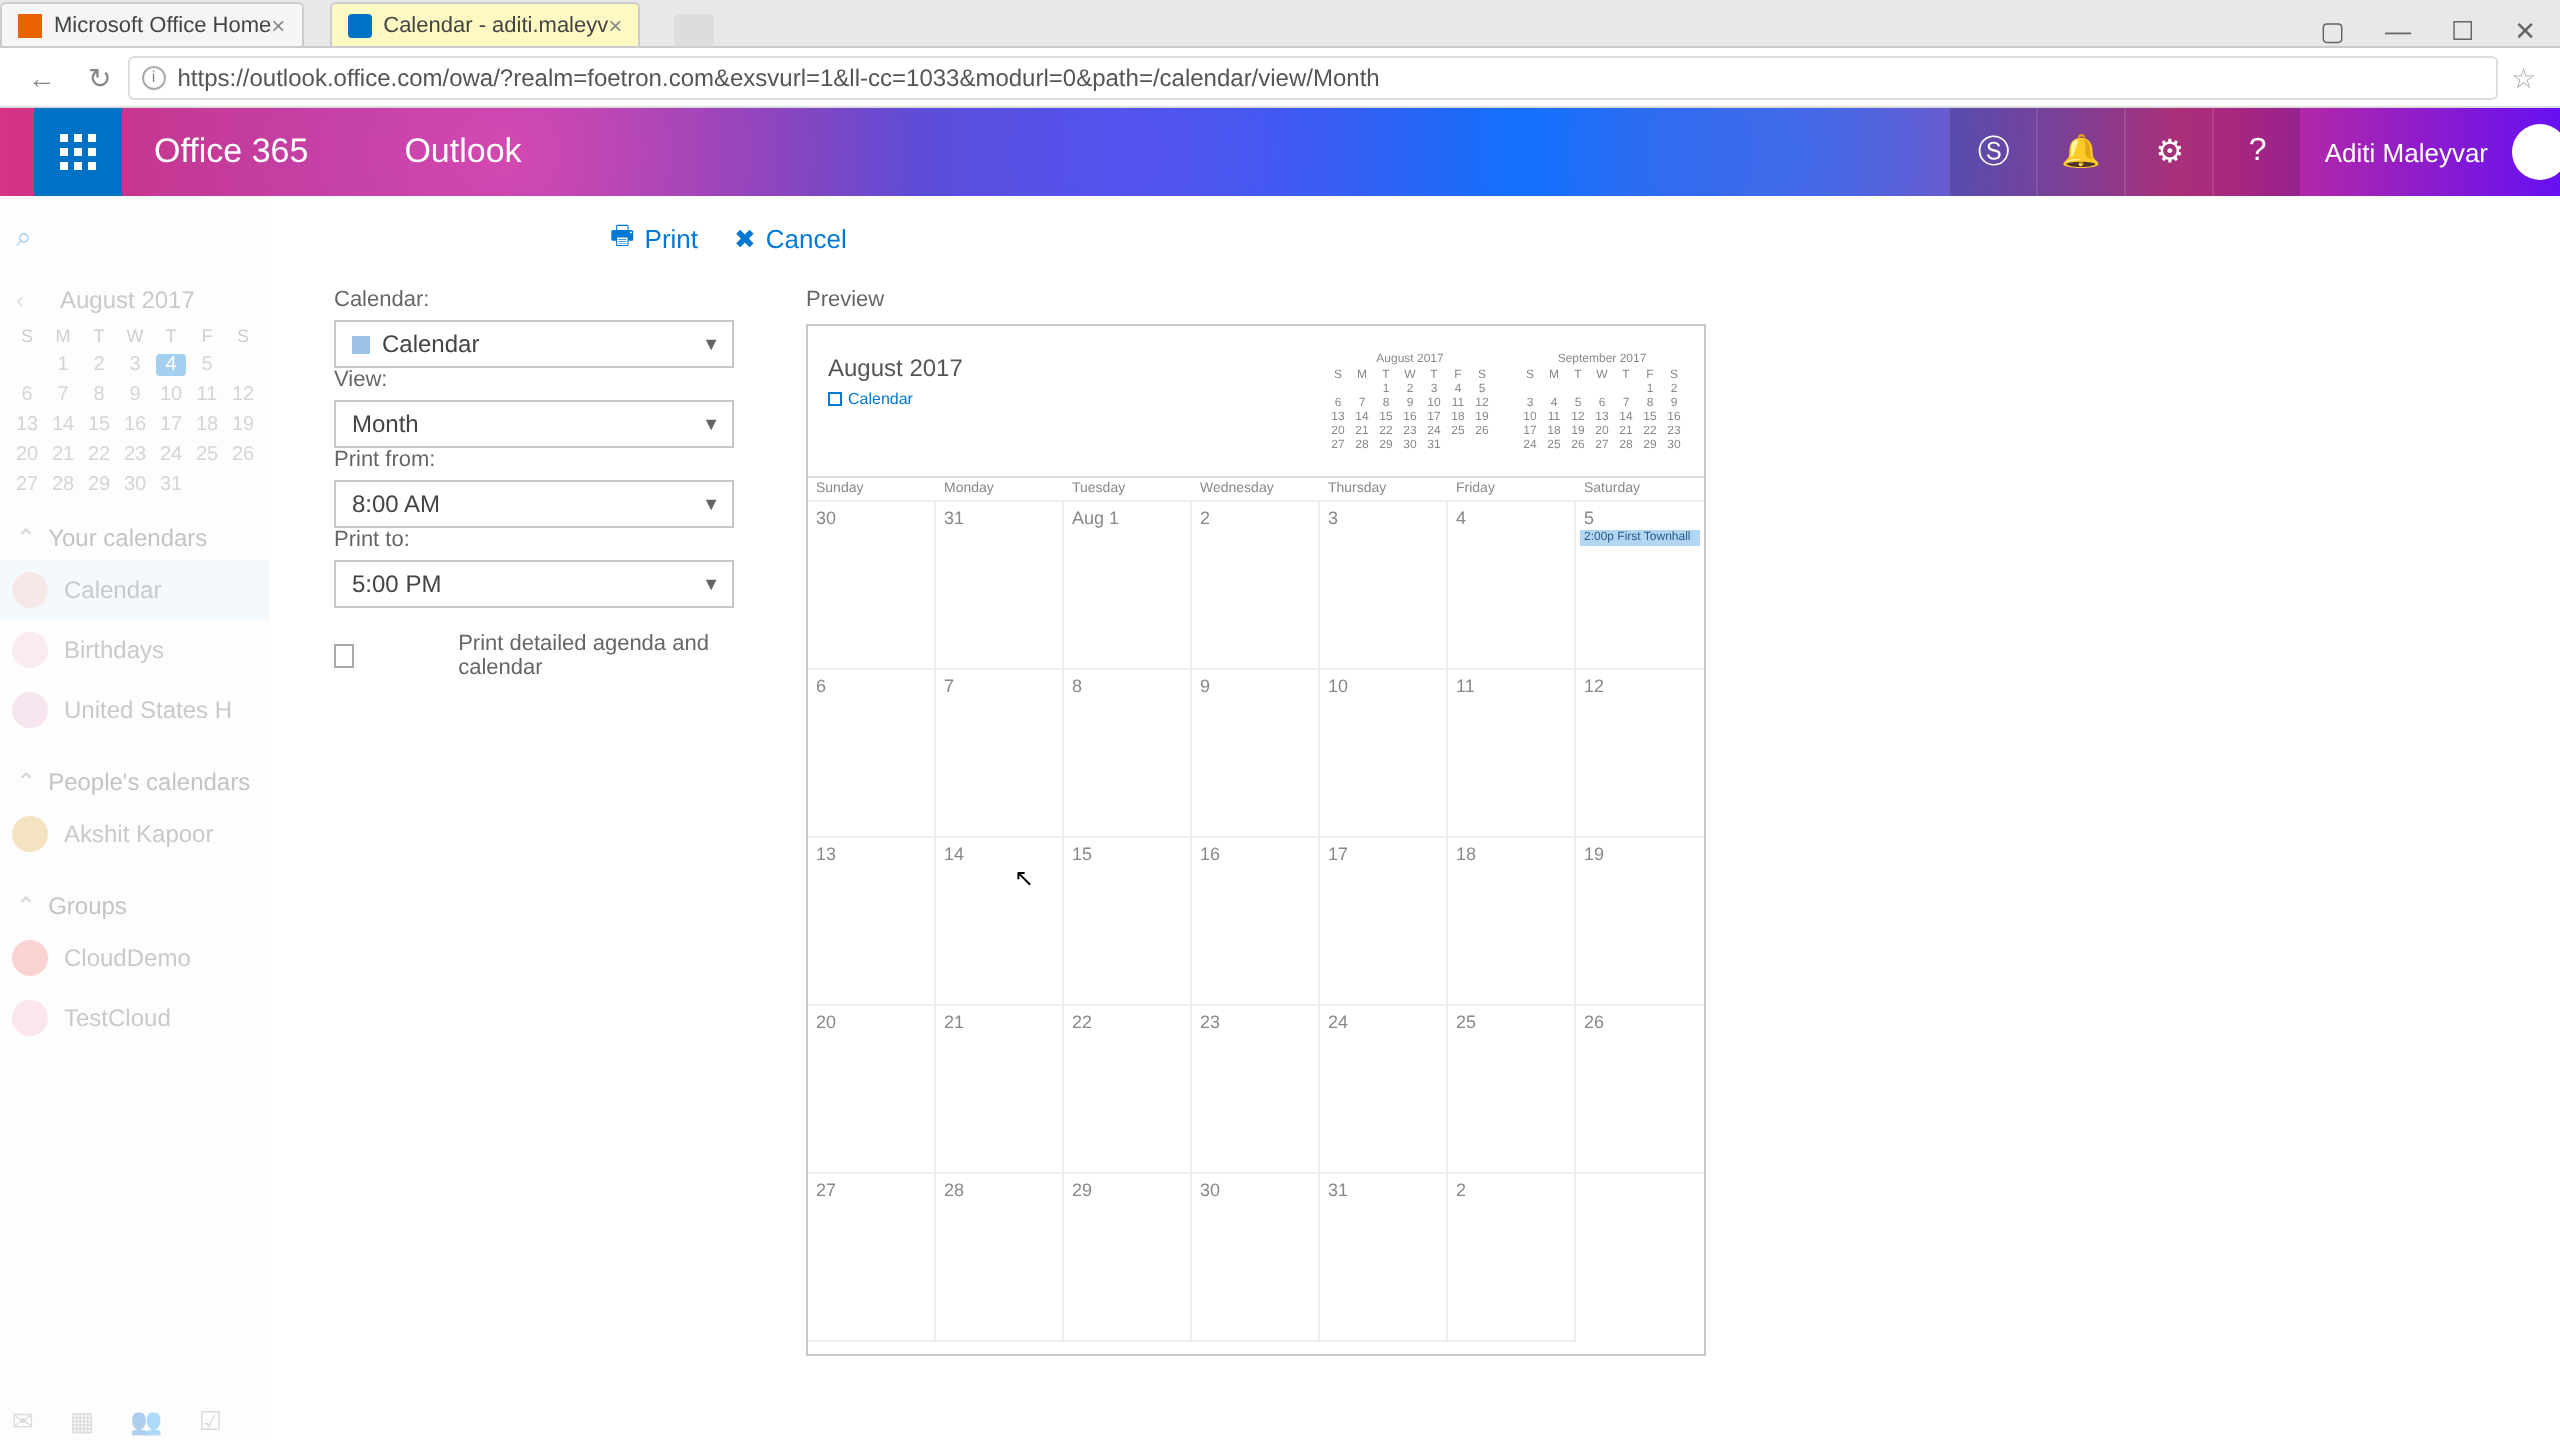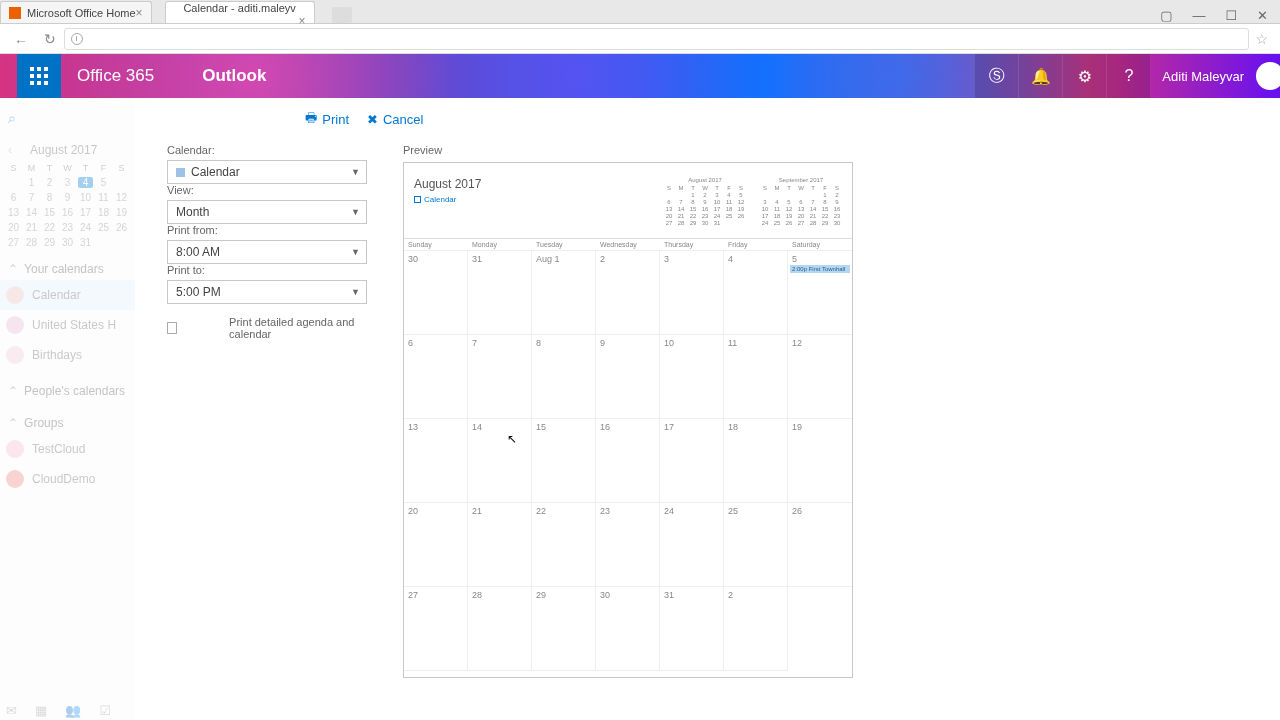--- a/index.html
+++ b/index.html
@@ -1,21 +1,21 @@
 <!DOCTYPE html>
 <html><head>
 <meta charset="utf-8">
 <style>
 * { margin: 0; padding: 0; box-sizing: border-box; font-family: "Segoe UI", Arial, sans-serif; }
 body { width: 1280px; height: 720px; overflow: hidden; background: #fff; }
 
 
 .browser-tabs { height: 24px; background: #e8e8e8; display: flex; align-items: flex-end; border-bottom: 1px solid #ccc; }
 .tab { height: 22px; background: #f5f5f5; border: 1px solid #ccc; border-bottom: none; border-radius: 3px 3px 0 0; display: flex; align-items: center; padding: 0 8px; font-size: 11px; color: #444; margin-right: 13px; min-width: 150px; cursor: pointer; }
-.tab.active { background: #ffffff; flex-direction: column; }
+.tab.active { background: #fef9c3; }
 .tab .favicon { width: 12px; height: 12px; margin-right: 6px; display: inline-block; }
 .tab .favicon.orange { background: #eb6100; }
 .tab .favicon.blue { background: #0072c6; border-radius: 2px; }
 .tab .close { margin-left: auto; color: #888; font-size: 12px; }
 .newtab { width: 20px; height: 16px; background: #ddd; border-radius: 2px; margin-left: 4px; display:flex; align-items:center; justify-content:center; font-size:10px; color:#666; }
 .browser-right { margin-left: auto; display: flex; align-items: center; gap: 20px; padding-right: 12px; color: #666; font-size: 13px; }
 
 .addr-bar { height: 30px; display: flex; align-items: center; padding: 0 6px; border-bottom: 1px solid #ddd; }
 .addr-bar .nav-icon { color: #888; font-size: 14px; padding: 0 8px; cursor: pointer; }
 .addr-bar .url-box { flex: 1; display: flex; align-items: center; border: 1px solid #ddd; border-radius: 3px; height: 22px; padding: 0 6px; font-size: 12px; color: #555; }
@@ -23,21 +23,21 @@
 .addr-bar .star { color: #aaa; padding: 0 6px; font-size: 14px; }
 
 
 .o365-header { height: 44px; background: linear-gradient(90deg,#d63384 0%,#6f42c1 30%,#0d6efd 60%,#d63384 85%,#6610f2 100%); display: flex; align-items: center; color: #fff; position: relative; padding-left: 17px; }
 .o365-header::before { content:""; position:absolute; inset:0; background: radial-gradient(circle at 20% 50%, rgba(255,80,180,0.6), transparent 20%), radial-gradient(circle at 45% 50%, rgba(100,80,255,0.6), transparent 25%), radial-gradient(circle at 70% 50%, rgba(40,120,255,0.6), transparent 25%); }
 .o365-header > * { position: relative; }
 .waffle { width: 44px; height: 44px; background: #0072c6; display: flex; align-items:center; justify-content:center; cursor:pointer; }
 .waffle-grid { width: 18px; height: 18px; display: grid; grid-template-columns: repeat(3,4px); grid-template-rows: repeat(3,4px); gap: 3px; }
 .waffle-grid span { background: #fff; }
 .brand { font-size: 17px; margin-left: 16px; font-weight: 300; }
-.app-name { font-size: 17px; margin-left: 48px; font-weight: 700; }
+.app-name { font-size: 17px; margin-left: 48px; font-weight: 400; }
 .header-right { margin-left: auto; display: flex; align-items: center; height: 100%; }
 .hicon { width: 44px; height: 44px; display:flex; align-items:center; justify-content:center; color:#fff; font-size:16px; cursor:pointer; background: rgba(0,0,0,0.15); border-left: 1px solid rgba(255,255,255,0.1); }
 .user-name { padding: 0 12px; font-size: 13px; }
 .avatar { width: 28px; height: 28px; border-radius: 50%; background: #fff; margin-right: -4px; }
 
 
 .main { display: flex; height: calc(720px - 24px - 30px - 44px); position: relative; }
 
 
 .sidebar { width: 135px; background: #fafafa; padding: 8px 0; opacity: 0.35; font-size: 12px; color: #666; overflow: hidden; position: relative; }
@@ -110,20 +110,21 @@
     <span>☐</span>
     <span>✕</span>
   </div>
 </div>
 
 <div class="addr-bar">
   <span class="nav-icon">←</span>
   <span class="nav-icon">↻</span>
   <div class="url-box">
     <span class="info">i</span>
+    <span>https://outlook.office.com/owa/?realm=foetron.com&amp;exsvurl=1&amp;ll-cc=1033&amp;modurl=0&amp;path=/calendar/view/Month</span>
   </div>
   <span class="star">☆</span>
 </div>
 
 <div class="o365-header">
   <div class="waffle">
     <div class="waffle-grid">
         <span></span>
         <span></span>
         <span></span>
@@ -201,42 +202,46 @@
       </div>
     <div class="side-section">
         <span class="chev2">⌃</span>
         <span>Your calendars</span>
       </div>
     <div class="side-item sel">
         <span class="dot" style="background:#eac0c0"></span>
         <span>Calendar</span>
       </div>
     <div class="side-item">
+        <span class="dot" style="background:#f0c8d8"></span>
+        <span>Birthdays</span>
+      </div>
+    <div class="side-item">
         <span class="dot" style="background:#e8b3d0"></span>
         <span>United States H</span>
-      </div>
-    <div class="side-item">
-        <span class="dot" style="background:#f0c8d8"></span>
-        <span>Birthdays</span>
       </div>
     <div class="side-section">
         <span class="chev2">⌃</span>
         <span>People's calendars</span>
       </div>
+    <div class="side-item">
+        <span class="dot" style="background:#e0b050"></span>
+        <span>Akshit Kapoor</span>
+      </div>
     <div class="side-section">
         <span class="chev2">⌃</span>
         <span>Groups</span>
       </div>
     <div class="side-item">
+        <span class="dot" style="background:#f08080"></span>
+        <span>CloudDemo</span>
+      </div>
+    <div class="side-item">
         <span class="dot" style="background:#f5b6d0"></span>
         <span>TestCloud</span>
-      </div>
-    <div class="side-item">
-        <span class="dot" style="background:#f08080"></span>
-        <span>CloudDemo</span>
       </div>
     <div class="bottom-icons">
       <span>✉</span>
       <span>▦</span>
       <span>👥</span>
       <span>☑</span>
     </div>
   </div>
 
   <div class="overlay">

